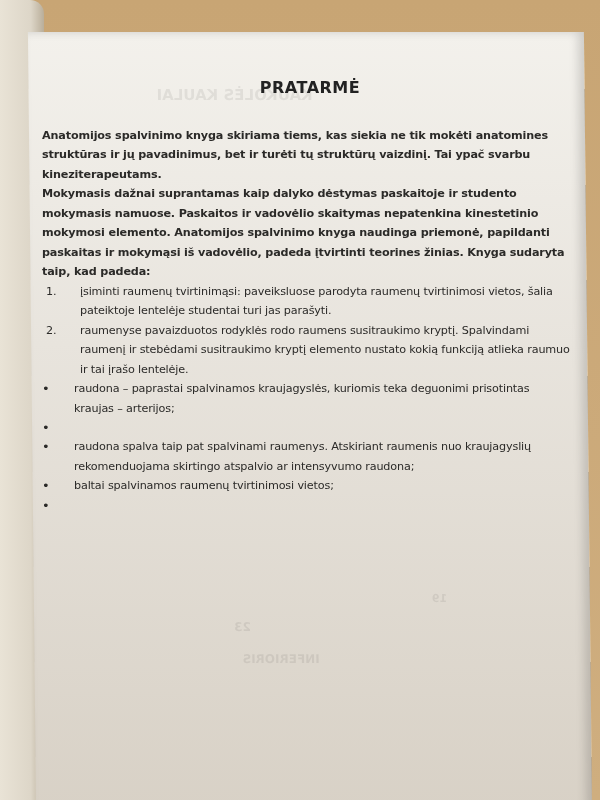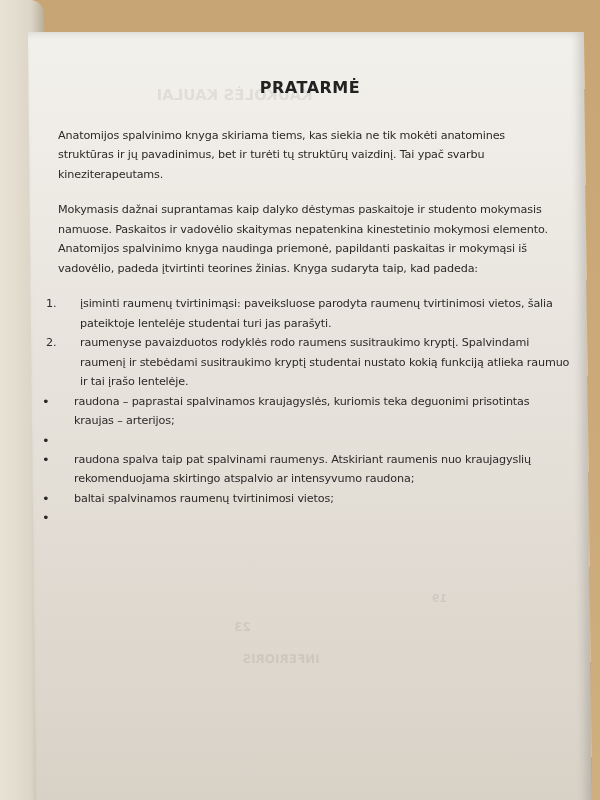--- a/index.html
+++ b/index.html
@@ -34,21 +34,21 @@
     font-size:11.2px;
     line-height:19.5px;
     letter-spacing:-0.15px;
   }
   .title {
     text-align:center; font-weight:bold; font-size:16px;
     letter-spacing:0.5px; margin:0 0 28px 0; padding-left:6px;
     color:#222;
   }
   .dedication { font-style:italic; margin:0 0 20px 0; }
-  p { margin:16px; }
+  p { margin:0;font-weight:bold; }
   .ol-item, .ul-item { display:flex; }
   .marker { width:34px; flex:0 0 34px; padding-left:4px; }
   .ul-item .marker { width:32px; flex:0 0 32px; padding-left:0; font-size:13px; line-height:19px;}
   .closing { font-style:italic; margin-top:18px; }
 </style>
 </head>
 <body>
 
 <div class="table-bg"></div>
 <div class="left-page"></div>
@@ -65,21 +65,21 @@
 
   <p>Anatomijos spalvinimo knyga skiriama tiems, kas siekia ne tik mokėti anatomines struktūras ir jų pavadinimus, bet ir turėti tų struktūrų vaizdinį. Tai ypač svarbu kineziterapeutams.</p>
   <p>Mokymasis dažnai suprantamas kaip dalyko dėstymas paskaitoje ir studento mokymasis namuose. Paskaitos ir vadovėlio skaitymas nepatenkina kinestetinio mokymosi elemento. Anatomijos spalvinimo knyga naudinga priemonė, papildanti paskaitas ir mokymąsi iš vadovėlio, padeda įtvirtinti teorines žinias. Knyga sudaryta taip, kad padeda:</p>
 
   <div class="ol-item">
     <span class="marker">1.</span>
     <span>įsiminti raumenų tvirtinimąsi: paveiksluose parodyta raumenų tvirtinimosi vietos, šalia pateiktoje lentelėje studentai turi jas parašyti.</span>
   </div>
   <div class="ol-item">
     <span class="marker">2.</span>
-    <span>raumenyse pavaizduotos rodyklės rodo raumens susitraukimo kryptį. Spalvindami raumenį ir stebėdami susitraukimo kryptį studentai nustato kokią funkciją atlieka raumuo ir tai įrašo lentelėje.</span>
+    <span>raumenyse pavaizduotos rodyklės rodo raumens susitraukimo kryptį. Spalvindami raumenį ir stebėdami susitraukimo kryptį elemento nustato kokią funkciją atlieka raumuo ir tai įrašo lentelėje.</span>
   </div>
 
 
   <div class="ul-item">
     <span class="marker">•</span>
     <span>raudona – paprastai spalvinamos kraujagyslės, kuriomis teka deguonimi prisotintas kraujas – arterijos;</span>
   </div>
   <div class="ul-item">
     <span class="marker">•</span>
   </div>

